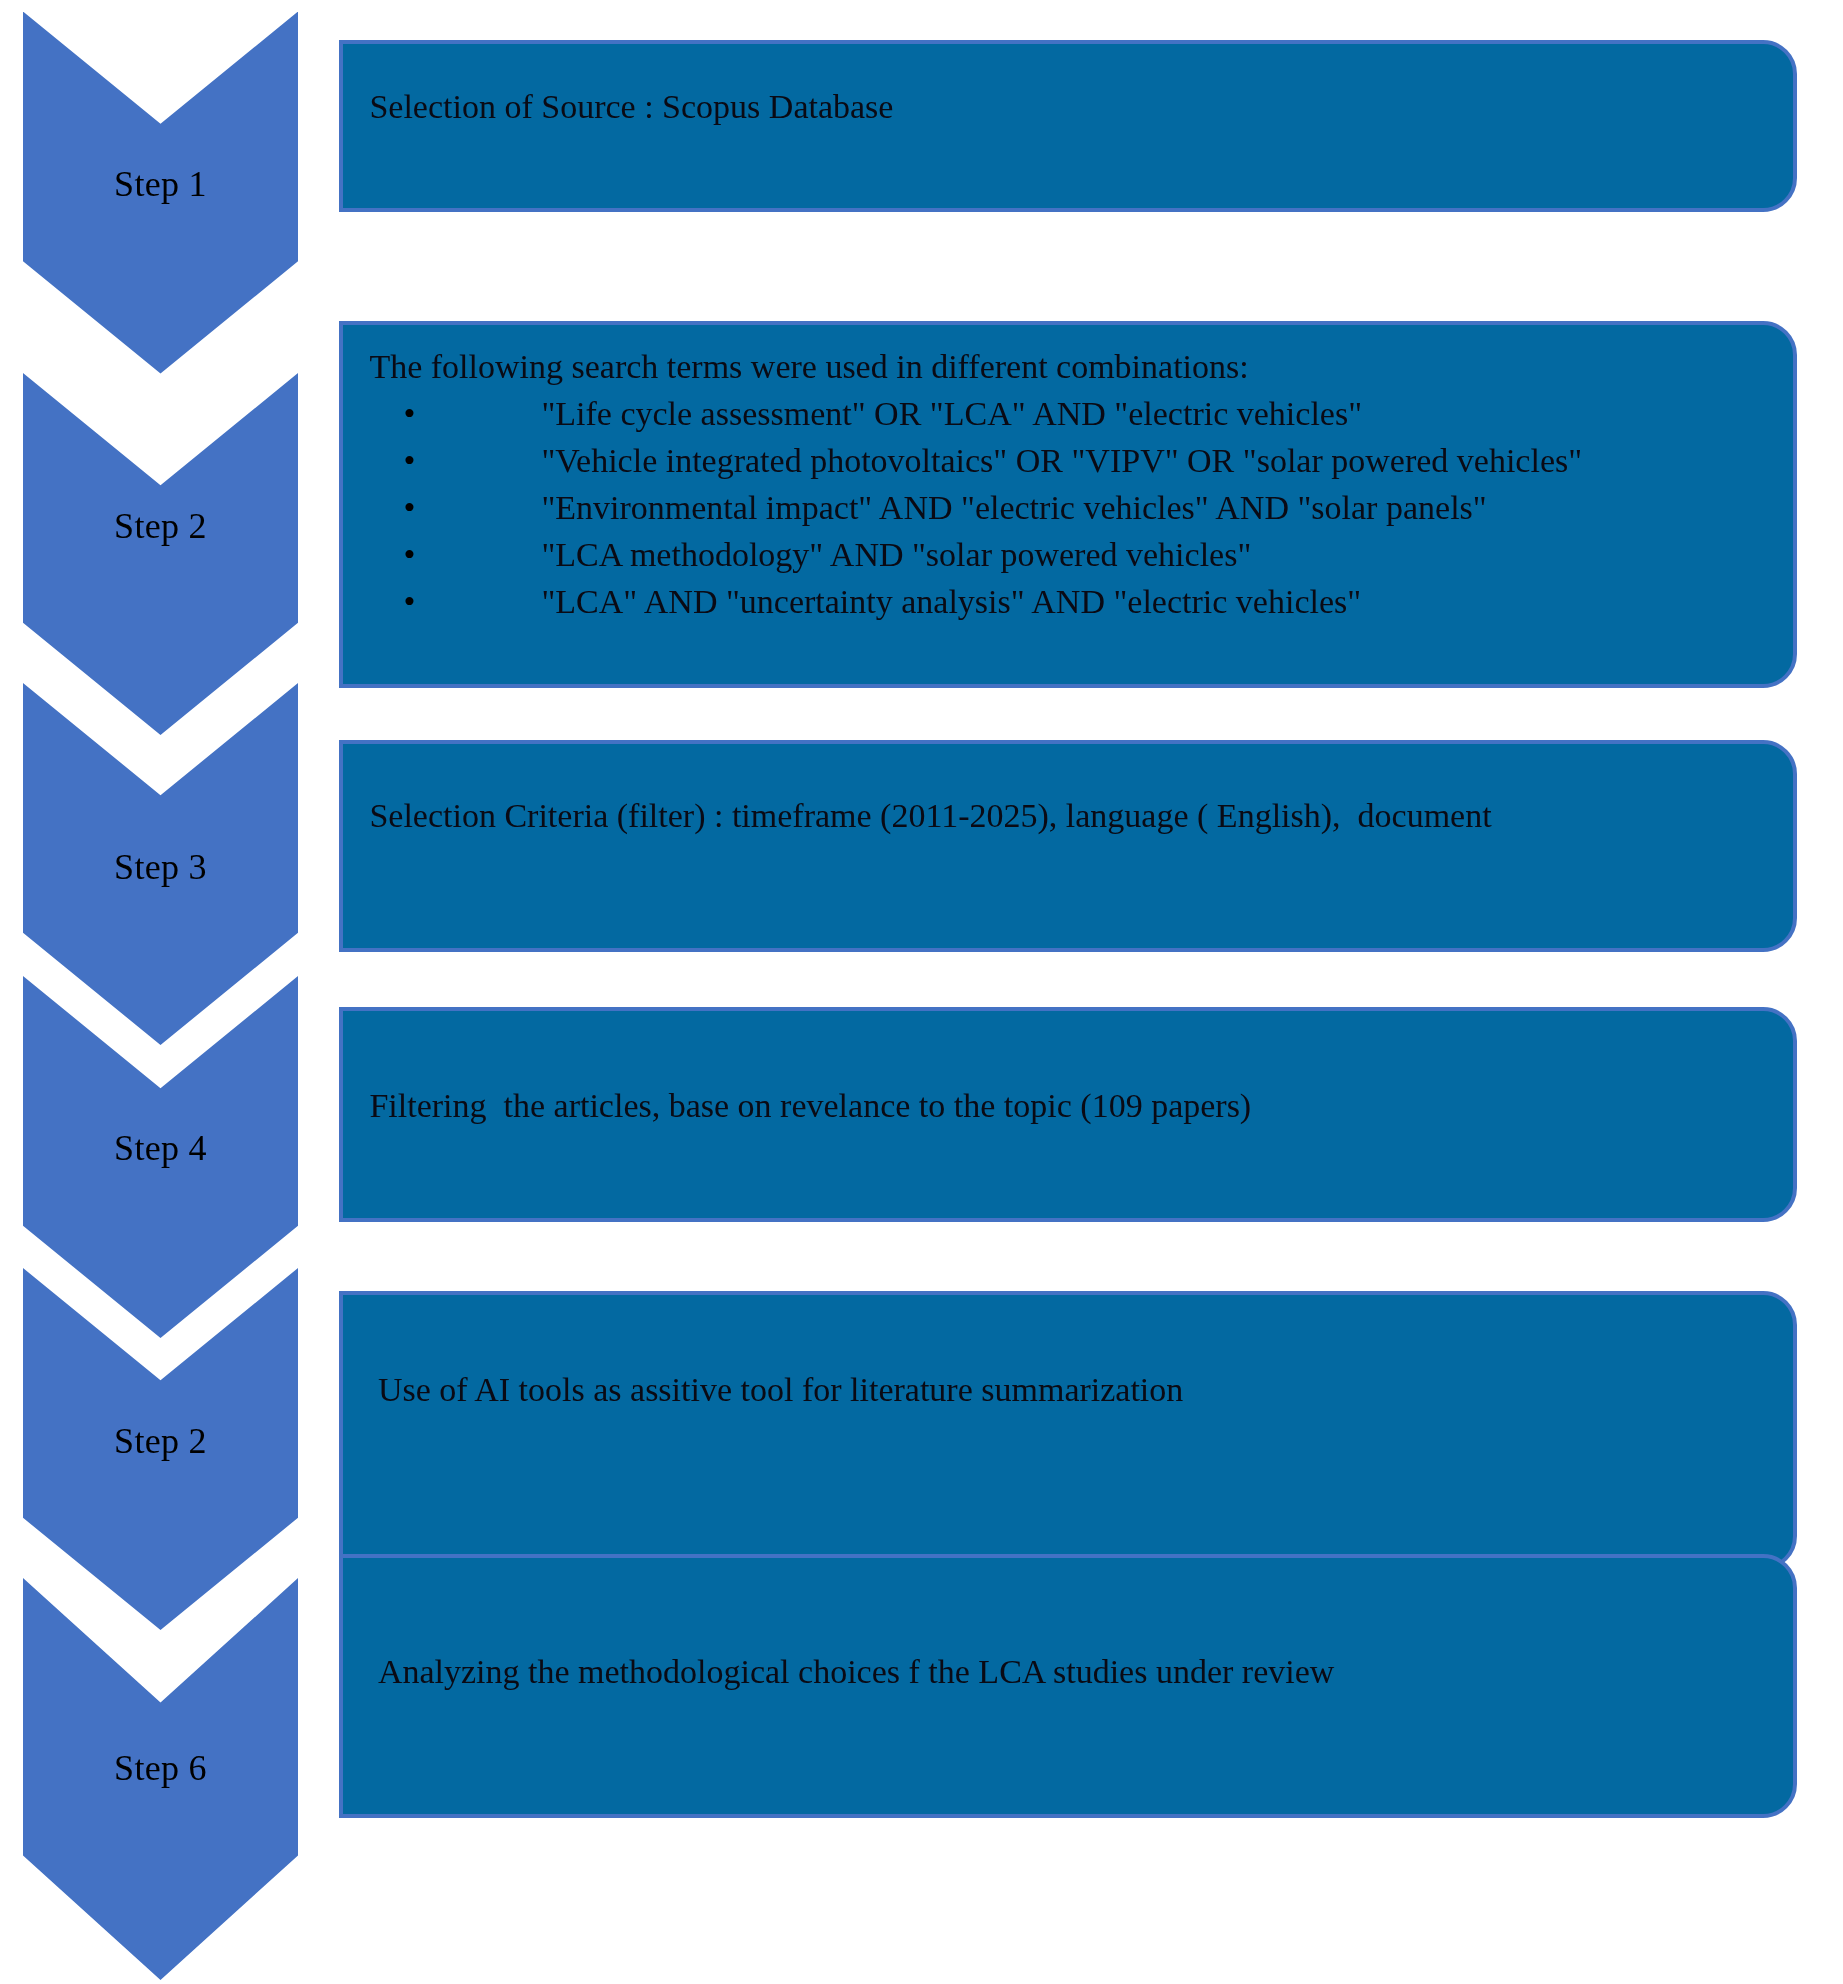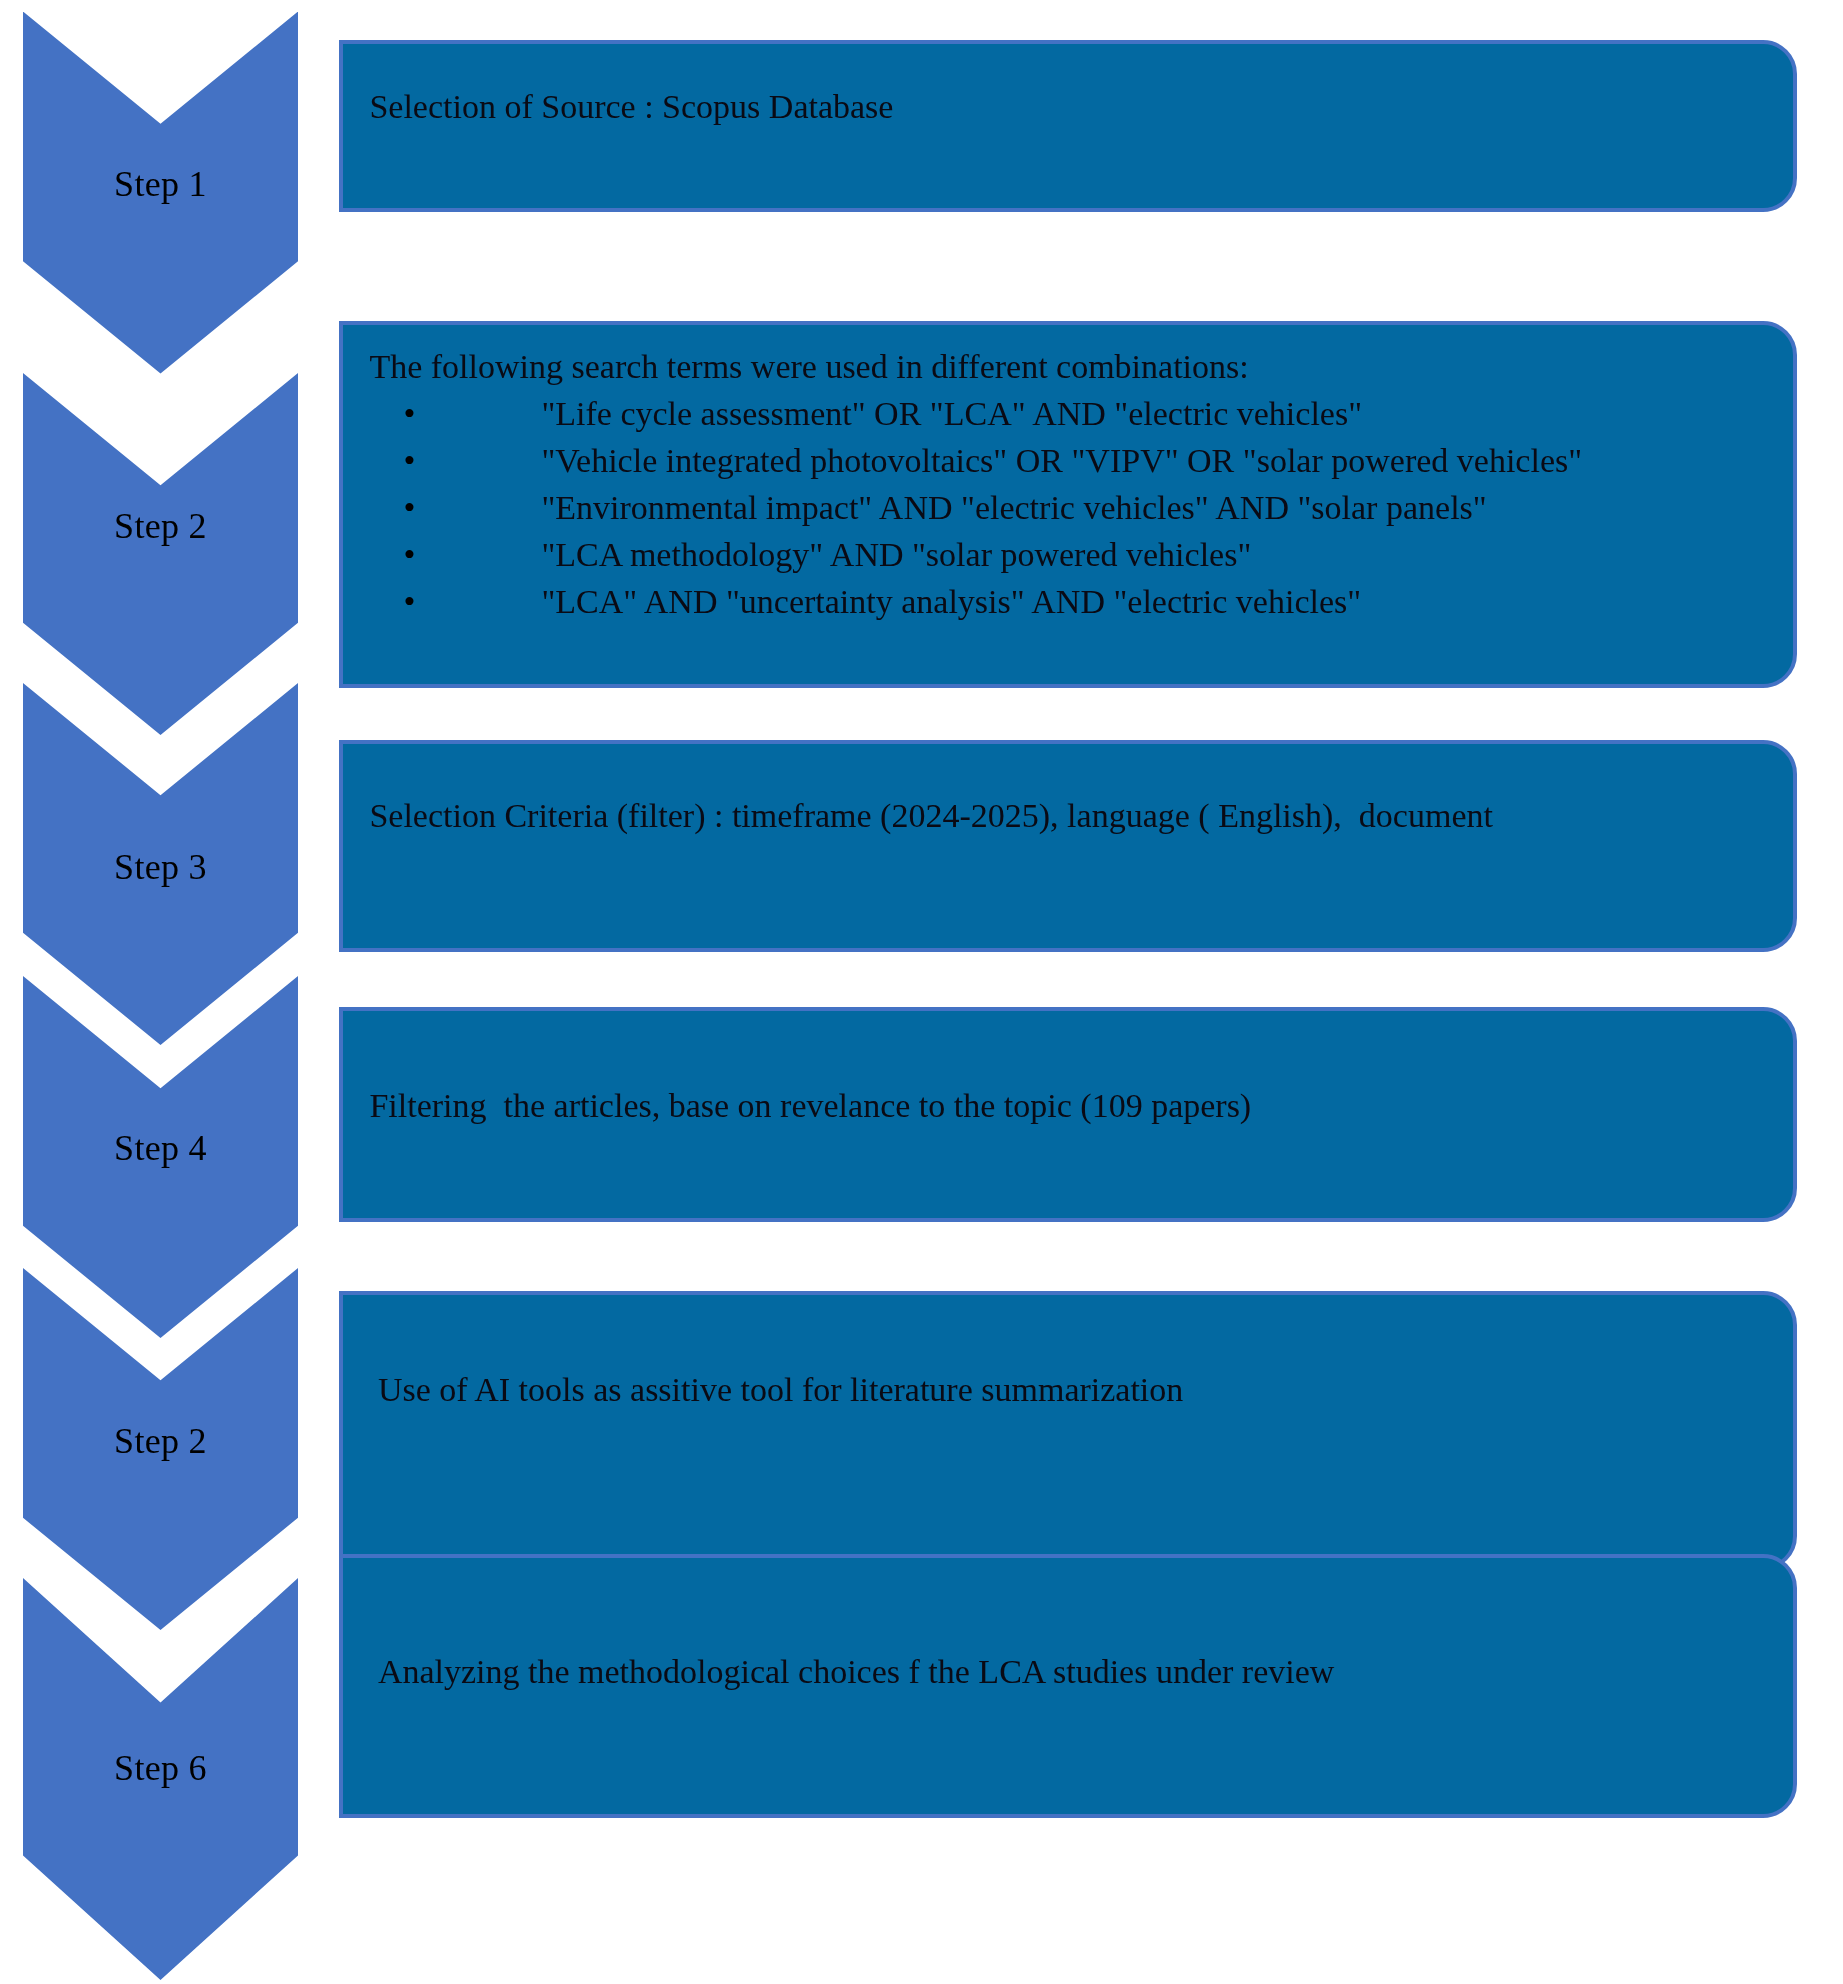--- a/index.html
+++ b/index.html
@@ -150,21 +150,21 @@
         <li class="bullet-item">
           <span class="bullet-dot">•</span>
           <span>"LCA" AND "uncertainty analysis" AND "electric vehicles"</span>
         </li>
       </ul>
     </div>
   </div>
 
   <div class="step-box" style="top: 740px; height: 212px; border-color: rgb(68, 114, 196);">
     <div class="box-inner" style="padding-top:50px;">
-      <div class="box-line">Selection Criteria (filter) : timeframe (2024-2025), language ( English),  document</div>
+      <div class="box-line">Selection Criteria (filter) : timeframe (2011-2025), language ( English),  document</div>
     </div>
   </div>
 
   <div class="step-box" style="top: 1007px; height: 215px; border-color: rgb(68, 114, 196);">
     <div class="box-inner" style="padding-top:73px;">
       <div class="box-line">Filtering  the articles, base on revelance to the topic (109 papers)</div>
     </div>
   </div>
 
   <div class="step-box" style="top: 1291px; height: 279px; border-color: rgb(68, 114, 196);">

